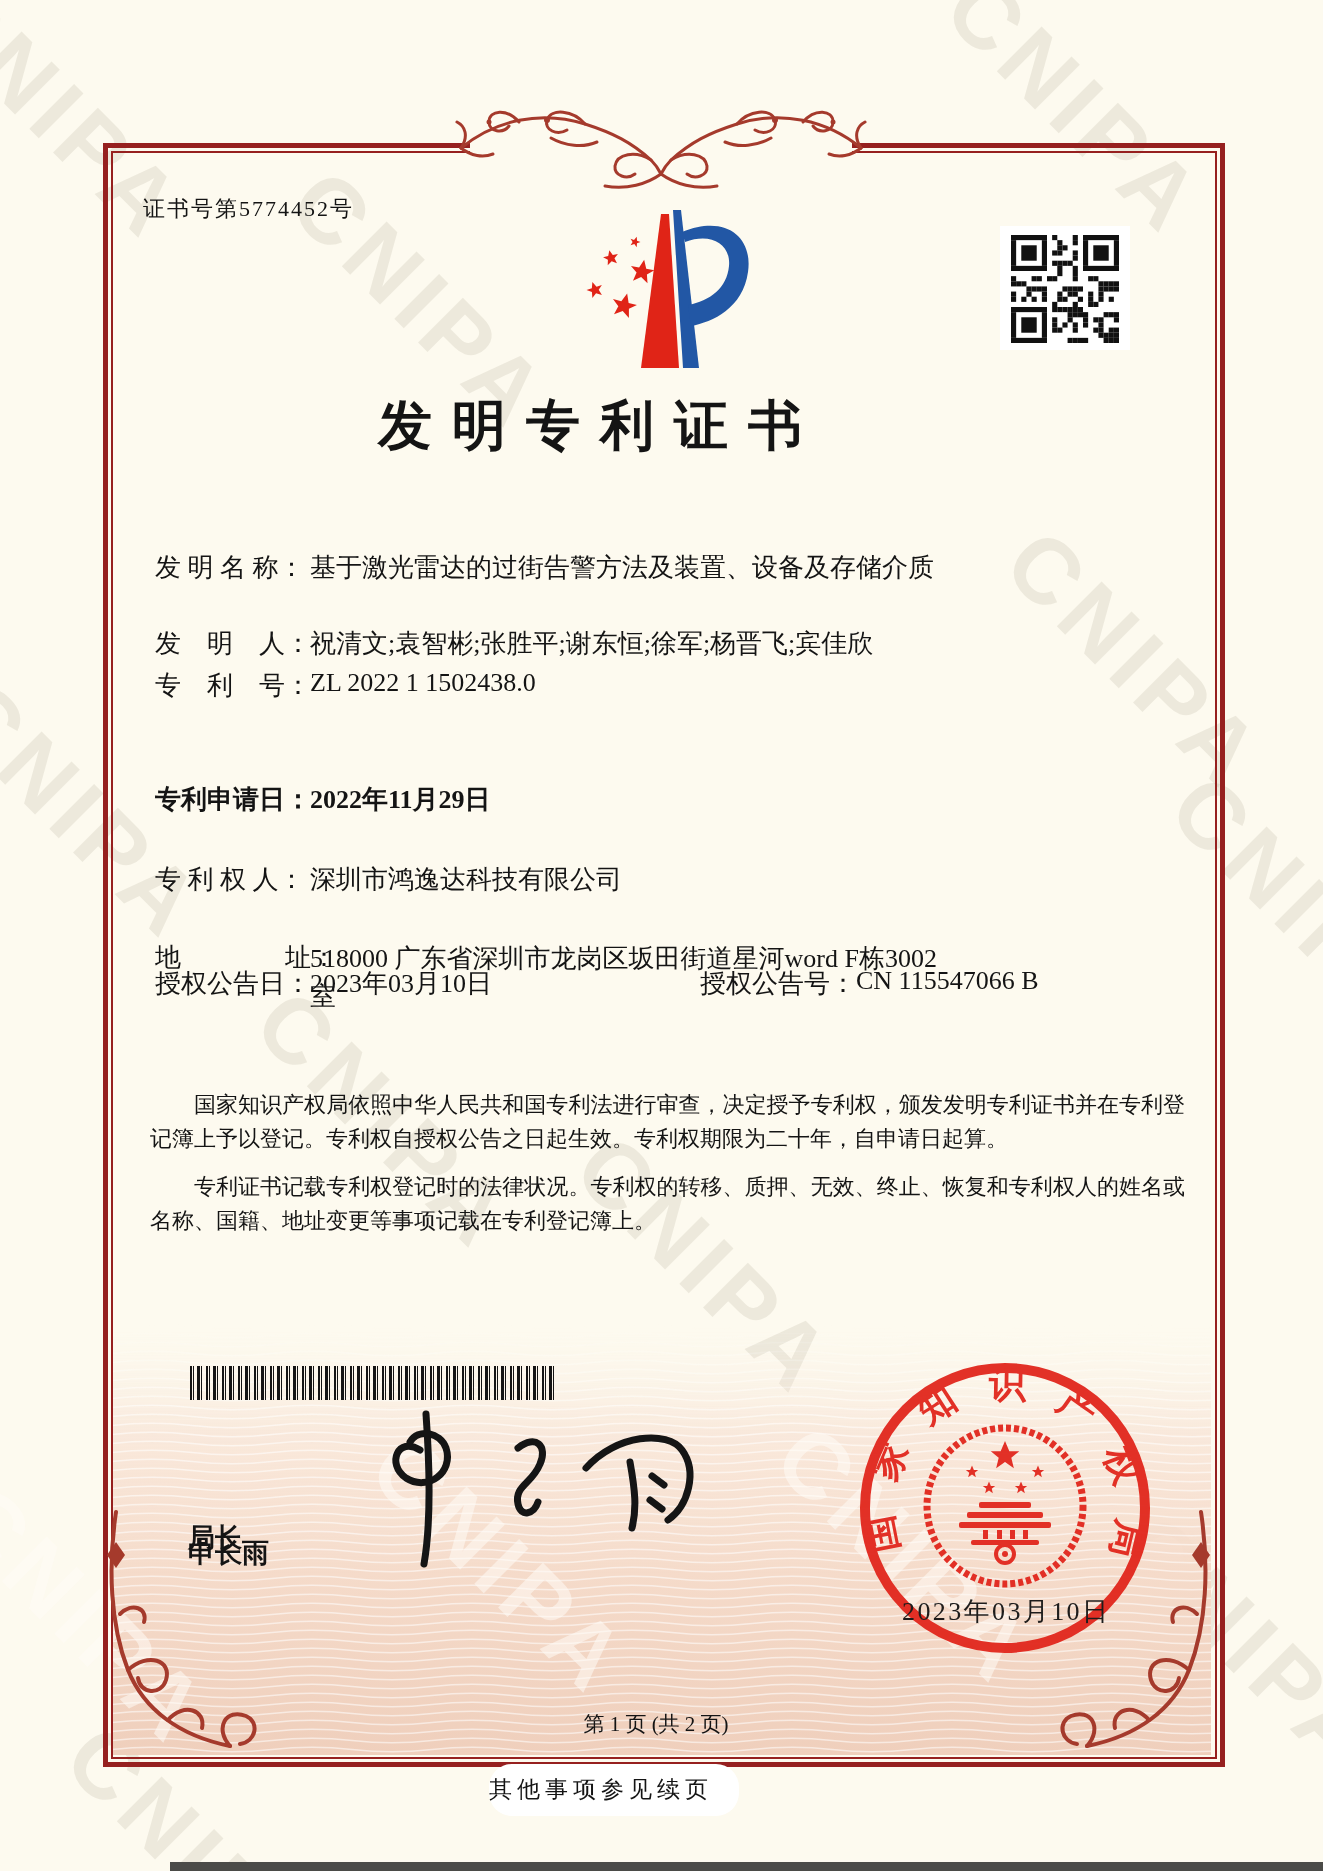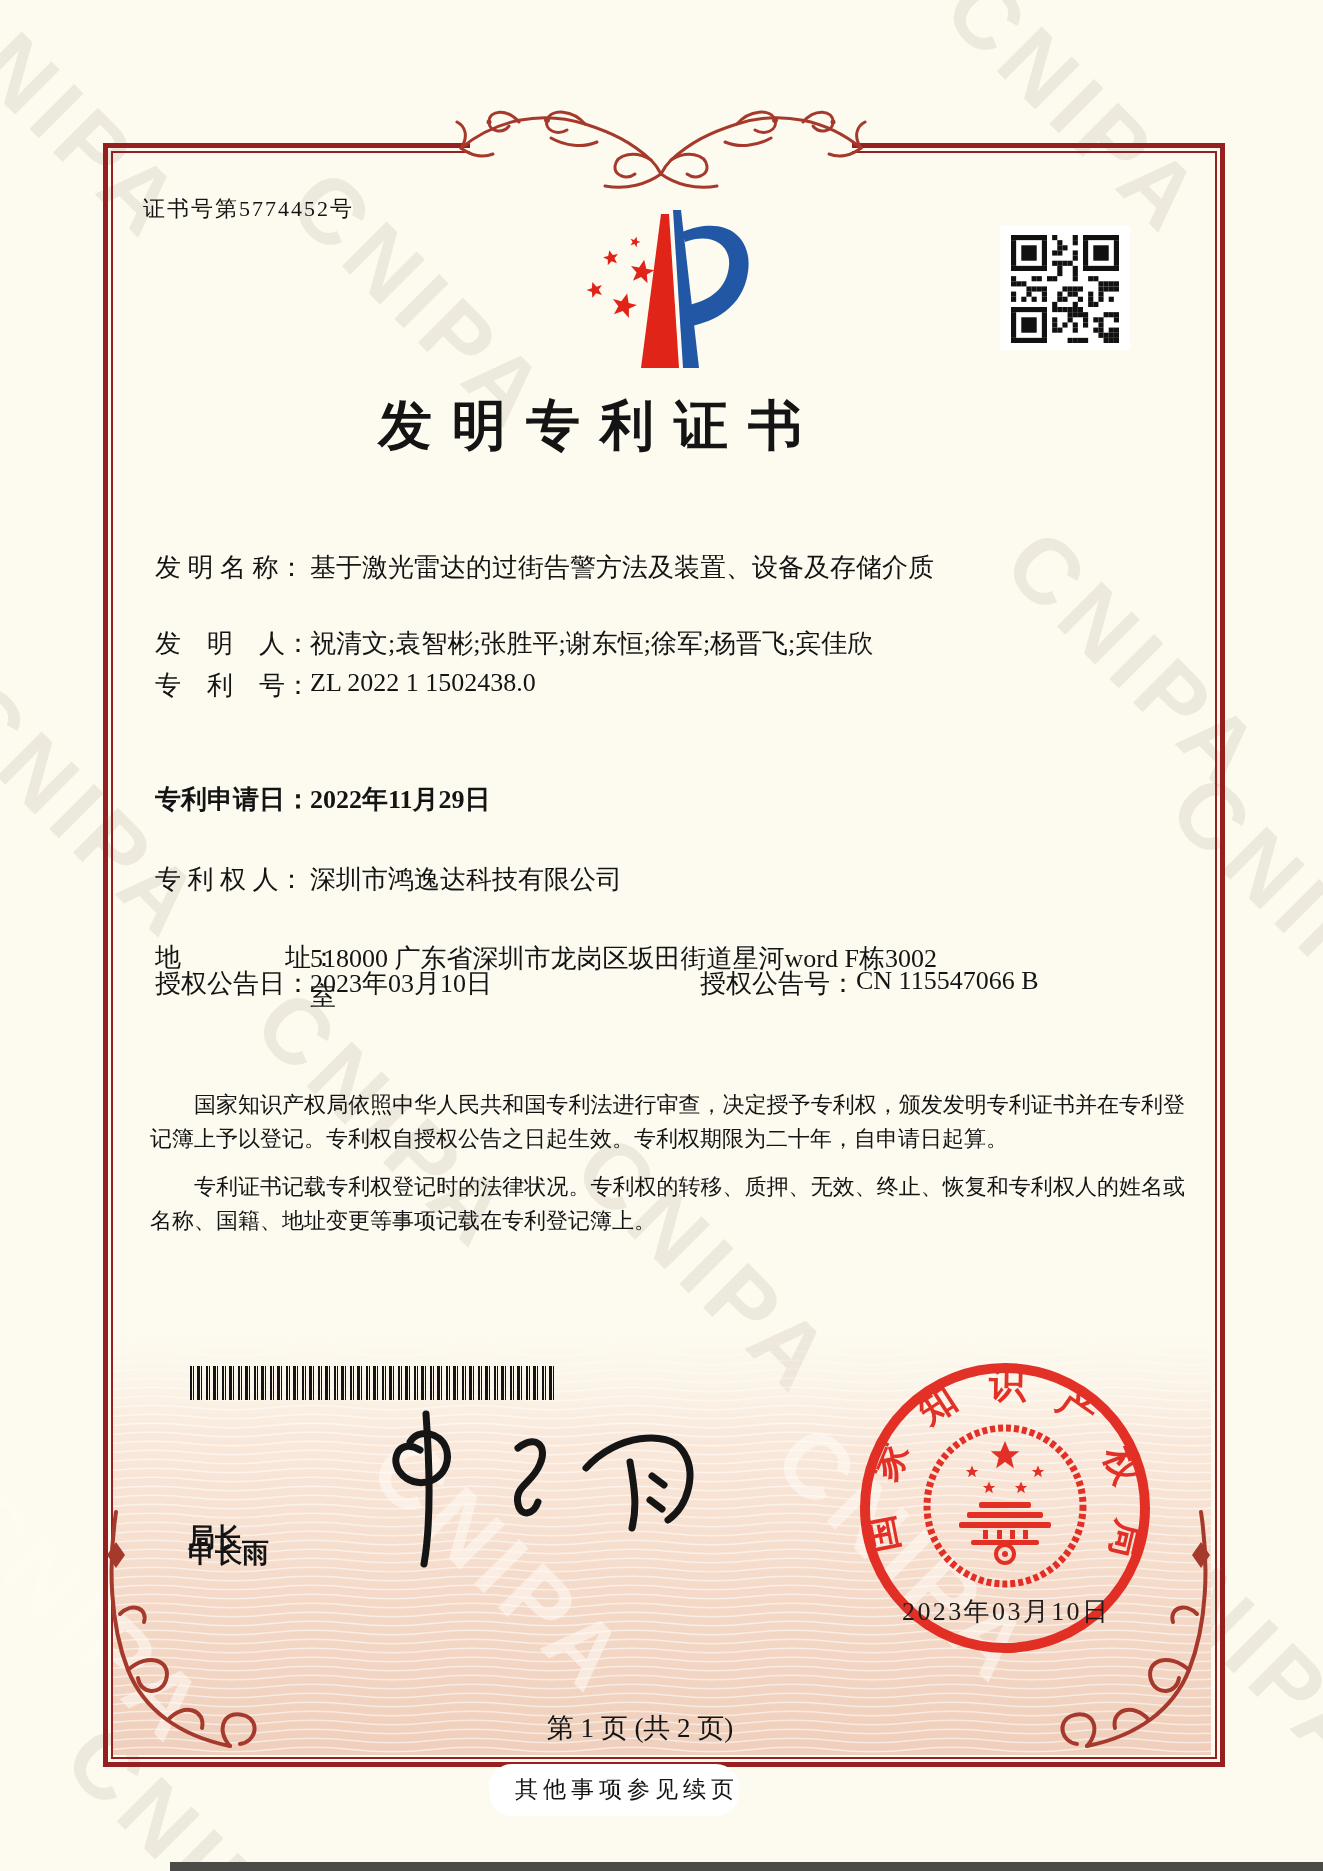--- a/index.html
+++ b/index.html
@@ -68,24 +68,24 @@
     background:repeating-linear-gradient(90deg,
       #141414 0 2px,transparent 2px 3px,
       #141414 3px 4px,transparent 4px 7px,
       #141414 7px 10px,transparent 10px 11px,
       #141414 11px 12px,transparent 12px 16px);
   }
   .dir-title{position:absolute;left:188px;top:1487px;font:700 27px "Liberation Sans","DejaVu Sans",sans-serif;margin-top:33px;}
   .dir-name{position:absolute;left:188px;top:1535px;font:700 27px "Liberation Sans","DejaVu Sans",sans-serif;}
   .sig{position:absolute;left:368px;top:1406px;width:350px;height:175px;}
   .seal{position:absolute;left:853px;top:1356px;width:304px;height:304px;}
-  .pageinfo{position:absolute;left:0;top:1710px;width:1280px;text-align:center;font-size:27px;}
+  .pageinfo{position:absolute;left:16px;top:1710px;width:1280px;text-align:center;font-size:21px;}
   .notebox{
     position:absolute;left:489px;top:1764px;width:250px;height:52px;background:#fff;
-    text-align:right;line-height:52px;font-size:23px;letter-spacing:5px;border-radius:23px;
+    text-align:left;line-height:52px;font-size:23px;letter-spacing:5px;border-radius:23px;
   }
   .bottom-edge{position:absolute;left:170px;top:1862px;width:1153px;height:9px;background:#4b4b48;}
 </style>
 </head>
 <body>
 
 <div class="stage">
 
   <div class="wm wm1">CNIPA</div>
   <div class="wm wm2">CNIPA</div>

